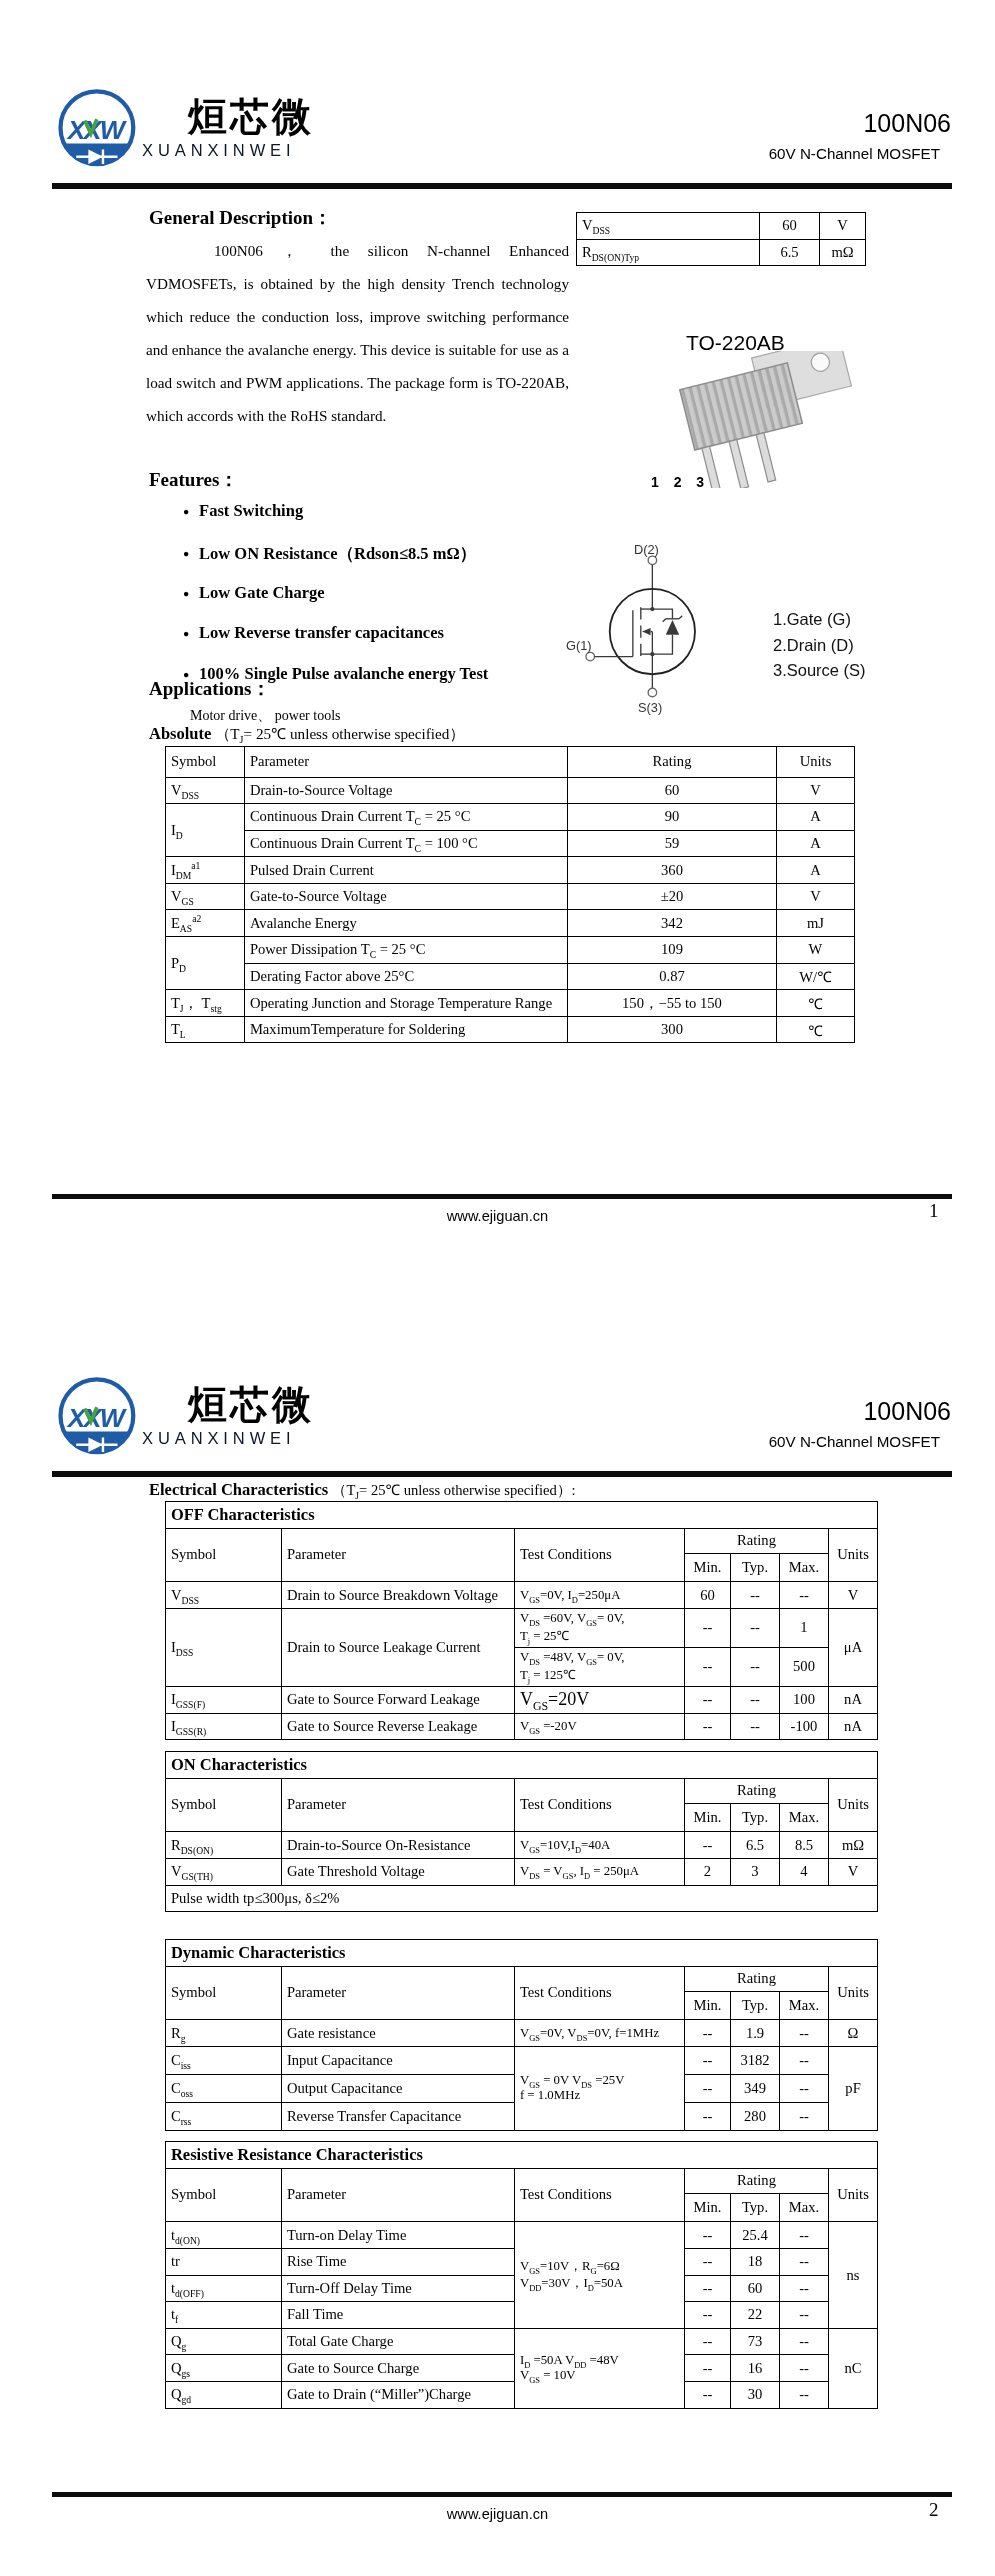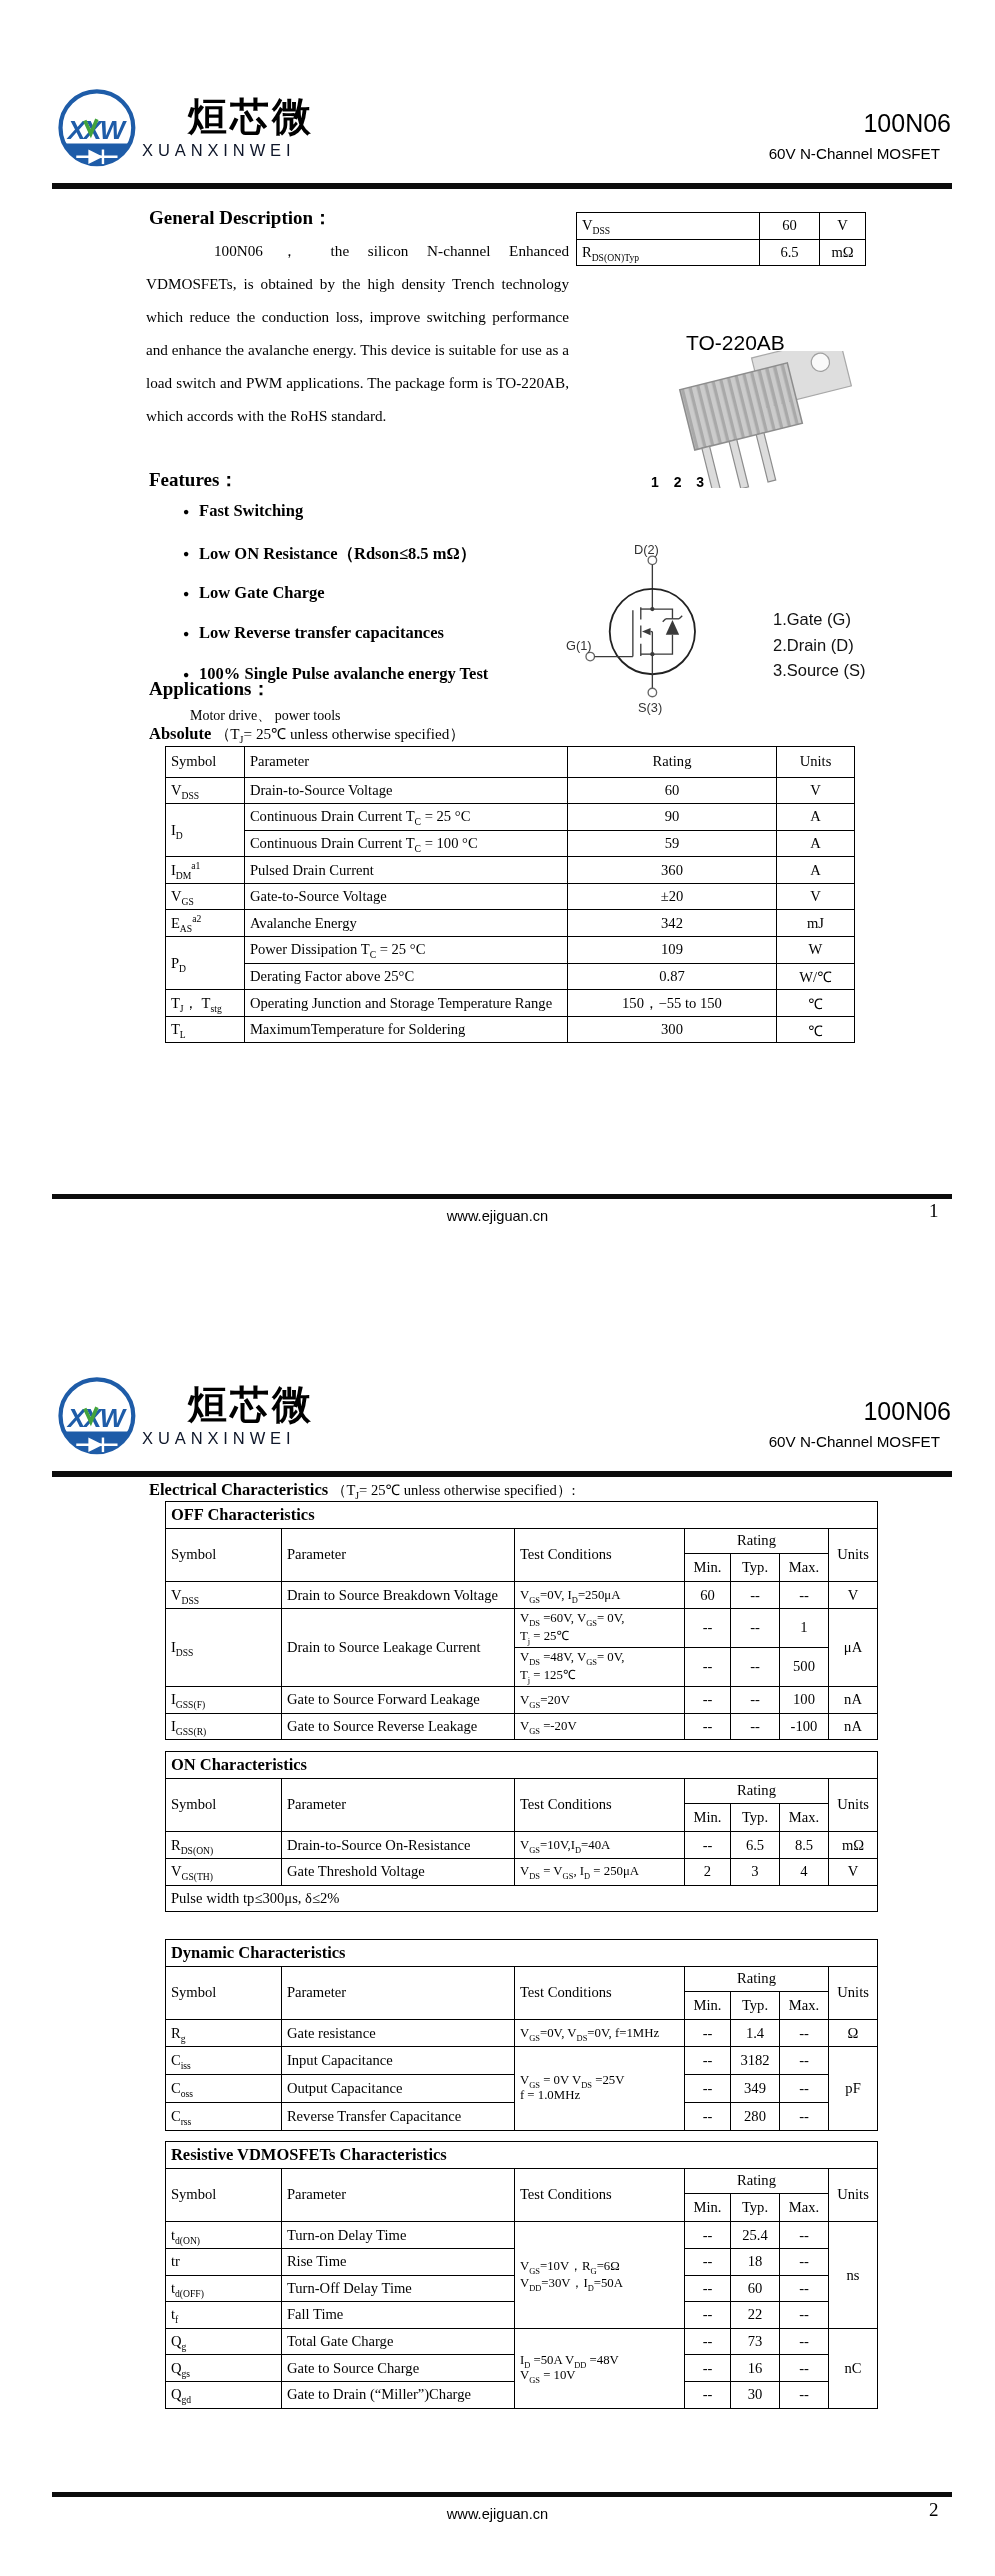--- a/index.html
+++ b/index.html
@@ -335,21 +335,21 @@
         <tr class="tall">
           <td class="l" style="font-size:12.8px">V<sub>DS</sub> =48V, V<sub>GS</sub>= 0V,
 T<sub>j</sub> = 125℃</td>
           <td>--</td>
           <td>--</td>
           <td>500</td>
         </tr>
         <tr style="height:26px">
           <td class="l">I<sub>GSS(F)</sub></td>
           <td class="l">Gate to Source Forward Leakage</td>
-          <td class="l" style="font-size:13px">V<sub>GS</sub>=20V</td>
+          <td class="l" style="font-size:18px">V<sub>GS</sub>=20V</td>
           <td>--</td>
           <td>--</td>
           <td>100</td>
           <td>nA</td>
         </tr>
         <tr style="height:26px">
           <td class="l">I<sub>GSS(R)</sub></td>
           <td class="l">Gate to Source Reverse Leakage</td>
           <td class="l" style="font-size:12.8px">V<sub>GS</sub> =-20V</td>
           <td>--</td>
@@ -438,21 +438,21 @@
         <tr>
           <th style="height:27.4px">Min.</th>
           <th>Typ.</th>
           <th>Max.</th>
         </tr>
         <tr style="height:26px">
           <td class="l">R<sub>g</sub></td>
           <td class="l">Gate resistance</td>
           <td class="l" style="font-size:12.8px">V<sub>GS</sub>=0V, V<sub>DS</sub>=0V, f=1MHz</td>
           <td>--</td>
-          <td>1.4</td>
+          <td>1.9</td>
           <td>--</td>
           <td>Ω</td>
         </tr>
         <tr class="cap">
           <td class="l">C<sub>iss</sub></td>
           <td class="l">Input Capacitance</td>
           <td class="l" rowspan="3" style="font-size:12.8px">V<sub>GS</sub> = 0V V<sub>DS</sub> =25V
 f = 1.0MHz</td>
           <td>--</td>
           <td>3182</td>
@@ -483,21 +483,21 @@
             <col style="width:116px">
             <col style="width:233px">
             <col style="width:170px">
                   <col style="width:46px">
             <col style="width:49px">
             <col style="width:49px">
             <col style="width:49px">
           </colgroup>
         <tbody>
             <tr class="sec-title">
-          <td colspan="7">Resistive VDMOSFETs Characteristics</td>
+          <td colspan="7">Resistive Resistance Characteristics</td>
         </tr>
         <tr>
           <th class="l" rowspan="2">Symbol</th>
           <th class="l" rowspan="2">Parameter</th>
           <th class="l" rowspan="2">Test Conditions</th>
           <th colspan="3" style="height:24.4px">Rating</th>
           <th rowspan="2">Units</th>
         </tr>
         <tr>
           <th style="height:27.4px">Min.</th>

